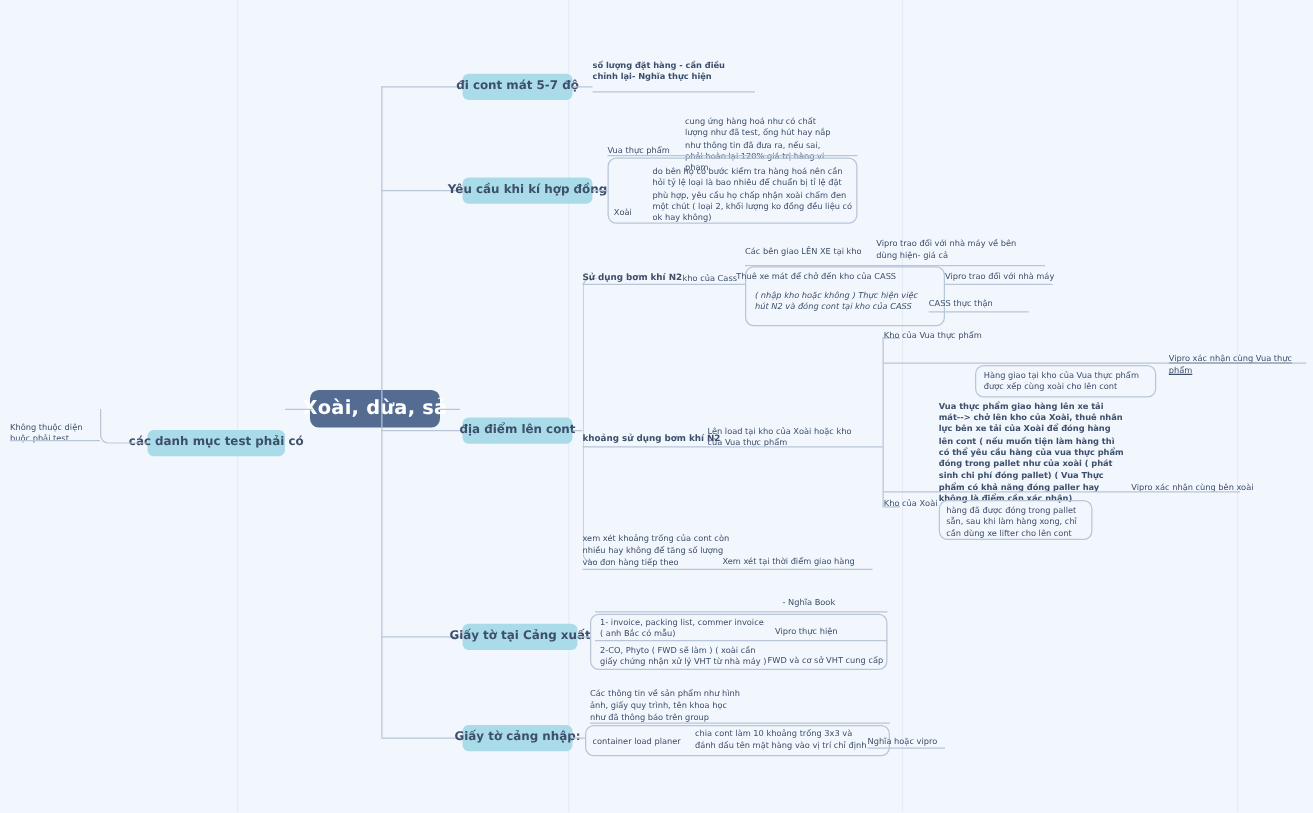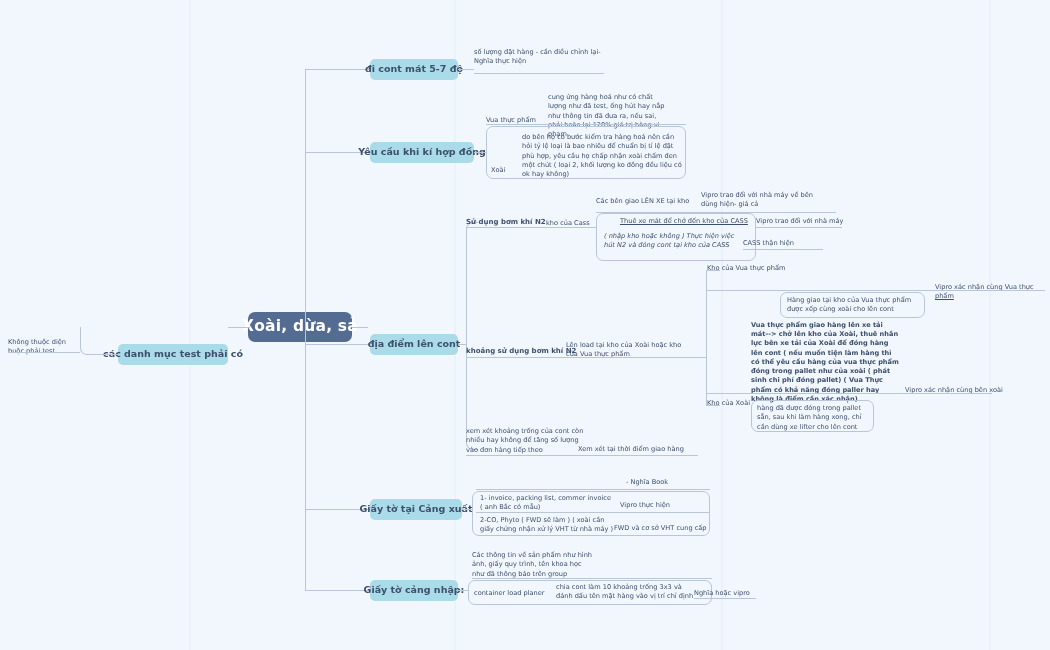--- a/index.html
+++ b/index.html
@@ -104,21 +104,21 @@
   <div class="brk" style="left:80px; top:327px; width:38px; height:28px; border-left:1px solid #b9c6d8; border-top:none; border-bottom:1px solid #b9c6d8; border-radius:0 0 0 7px; border-top-left-radius:0;"></div>
   <div class="tnode" style="left:8px; top:338px; width:72px; border-bottom:none;">Không thuộc diện buộc phải test</div>
   <div class="hline" style="left:8px; top:352px; width:72px;"></div>
 
   <div class="hline" style="left:352px; top:327px; width:16px;"></div>
   <div class="vline" style="left:305px; top:69px; width:1px; height:521px;"></div>
 
   <div class="hline" style="left:305px; top:69px; width:65px;"></div>
   <div class="pill branch" style="left:370px; top:59px; width:88px; height:21px;">đi cont mát 5-7 độ</div>
   <div class="hline" style="left:458px; top:69px; width:16px;"></div>
-  <div class="tnode" style="left:474px; top:48px; width:128px; border-bottom:none;">số lượng đặt hàng - cần điều chỉnh lại- Nghĩa thực hiện</div>
+  <div class="tnode" style="left:474px; top:48px; width:128px; border-bottom:none;font-weight:bold;">số lượng đặt hàng - cần điều chỉnh lại- Nghĩa thực hiện</div>
   <div class="hline" style="left:474px; top:73px; width:130px;"></div>
 
   <div class="hline" style="left:305px; top:152px; width:65px;"></div>
   <div class="pill branch" style="left:370px; top:142px; width:104px; height:21px;">Yêu cầu khi kí hợp đồng</div>
   <div class="hline" style="left:474px; top:152px; width:12px;"></div>
 
   <div class="lbl" style="left:486px; top:116px; width:60px;">Vua thực phẩm</div>
   <div class="tnode" style="left:548px; top:93px; width:122px; border-bottom:none;">cung ứng hàng hoá như có chất lượng như đã test, ống hút hay nắp như thông tin đã đưa ra, nếu sai, phải hoàn lại 120% giá trị hàng vi phạm</div>
   <div class="hline" style="left:486px; top:124px; width:200px;"></div>
 
@@ -134,26 +134,26 @@
 
   <div class="lbl bold" style="left:466px; top:218px;">Sử dụng bơm khí N2</div>
   <div class="lbl" style="left:546px; top:219px;">kho của Cass</div>
   <div class="hline" style="left:466px; top:227px; width:130px;"></div>
 
   <div class="tnode nb" style="left:596px; top:197px; width:105px;">Các bên giao LÊN XE tại kho</div>
   <div class="tnode nb" style="left:701px; top:191px; width:118px;">Vipro trao đổi với nhà máy về bên dùng hiện- giá cả</div>
   <div class="hline" style="left:596px; top:212px; width:240px;"></div>
 
   <div class="brkbox" style="left:596px; top:213px; width:160px; height:48px;"></div>
-  <div class="tnode nb" style="left:620px; top:217px; width:140px;text-decoration:underline;">Thuê xe mát để chở đến kho của CASS</div>
+  <div class="tnode nb" style="left:589px; top:217px; width:140px;">Thuê xe mát để chở đến kho của CASS</div>
   <div class="tnode nb" style="left:756px; top:217px; width:110px;">Vipro trao đổi với nhà máy</div>
   <div class="hline" style="left:756px; top:227px; width:86px;"></div>
 
   <div class="tnode nb" style="left:604px; top:232px; width:140px;font-style:italic;">( nhập kho hoặc không ) Thực hiện việc hút N2 và đóng cont tại kho của CASS</div>
-  <div class="tnode nb" style="left:743px; top:239px; width:90px;">CASS thận hiện</div>
+  <div class="tnode nb" style="left:743px; top:239px; width:90px;">CASS thực thận</div>
   <div class="hline" style="left:743px; top:249px; width:80px;"></div>
 
   <div class="lbl bold" style="left:466px; top:347px;">khoảng sử dụng bơm khí N2</div>
   <div class="tnode nb" style="left:566px; top:341px; width:125px;">Lên load tại kho của Xoài hoặc kho của Vua thực phẩm</div>
   <div class="hline" style="left:466px; top:357px; width:240px;"></div>
 
   <div class="vline" style="left:706px; top:270px; height:135px;"></div>
 
   <div class="hline" style="left:706px; top:270px; width:14px;"></div>
   <div class="lbl" style="left:707px; top:264px;">Kho của Vua thực phẩm</div>

